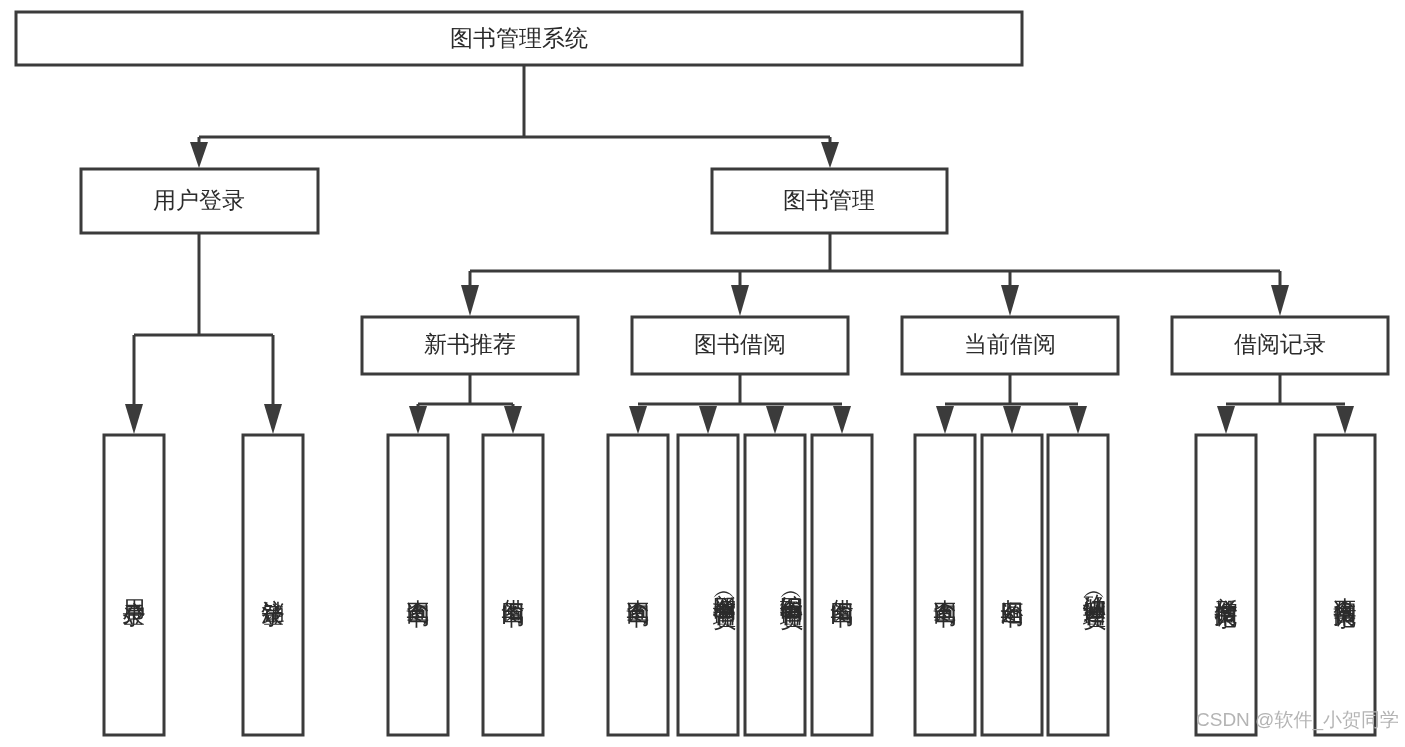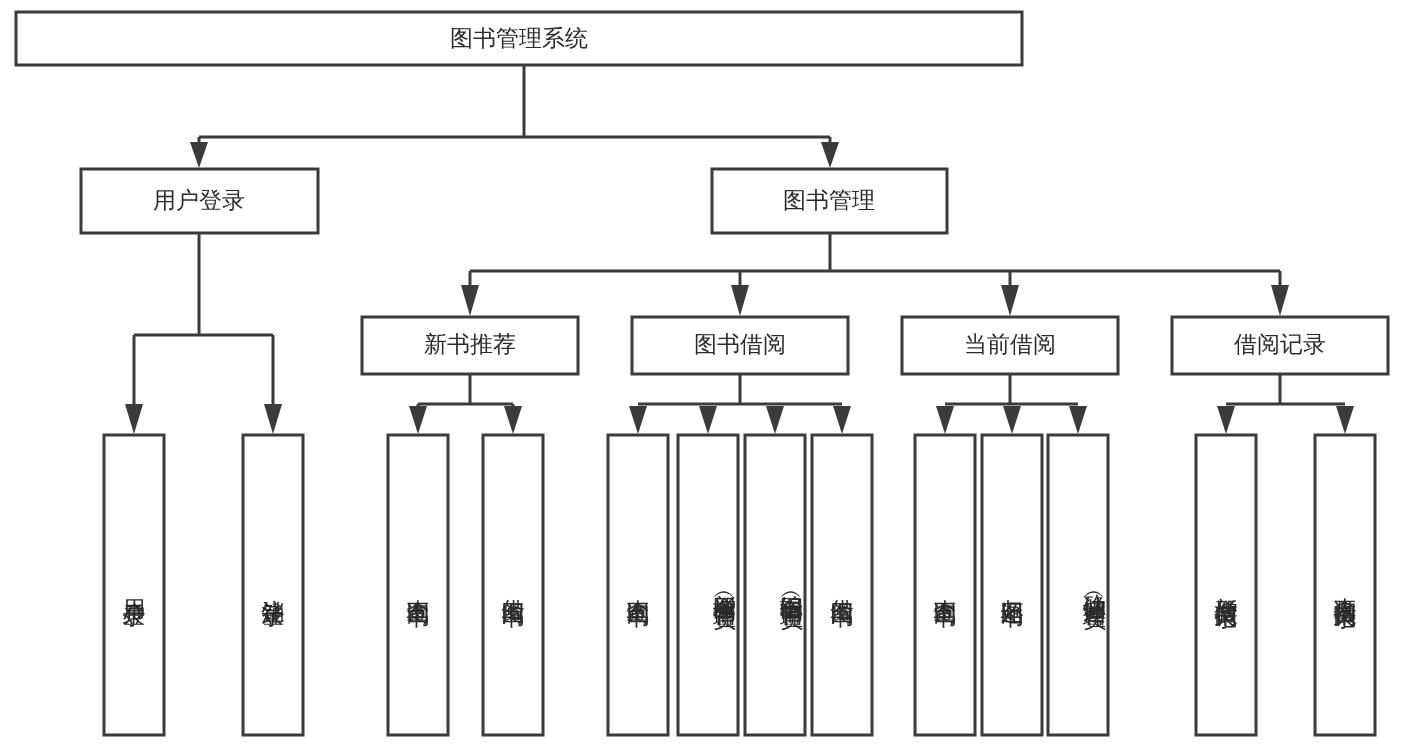--- a/index.html
+++ b/index.html
@@ -197,14 +197,15 @@
   <div class="node-label-v" style="left:608px; top:435px; width:60px; height:300px;">查询图书</div>
   <div class="node-label-v" style="left:678px; top:437px; width:60px; height:296px; align-items:flex-start;">新增图书（管理员）</div>
   <div class="node-label-v" style="left:745px; top:437px; width:60px; height:296px; align-items:flex-start;">编辑图书（管理员）</div>
   <div class="node-label-v" style="left:812px; top:435px; width:60px; height:300px;">借阅图书</div>
   <div class="node-label-v" style="left:915px; top:435px; width:60px; height:300px;">查询图书</div>
   <div class="node-label-v" style="left:982px; top:435px; width:60px; height:300px;">归还图书</div>
   <div class="node-label-v" style="left:1048px; top:437px; width:60px; height:296px; align-items:flex-start;">确认归还（管理员）</div>
   <div class="node-label-v" style="left:1196px; top:435px; width:60px; height:300px;">新增借阅记录</div>
   <div class="node-label-v" style="left:1315px; top:435px; width:60px; height:300px;">查询借阅记录</div>
 
+  <div class="watermark" style="left:1196px; top:707px;">CSDN @软件_小贺同学</div>
 
 </div>
 
 </body></html>

